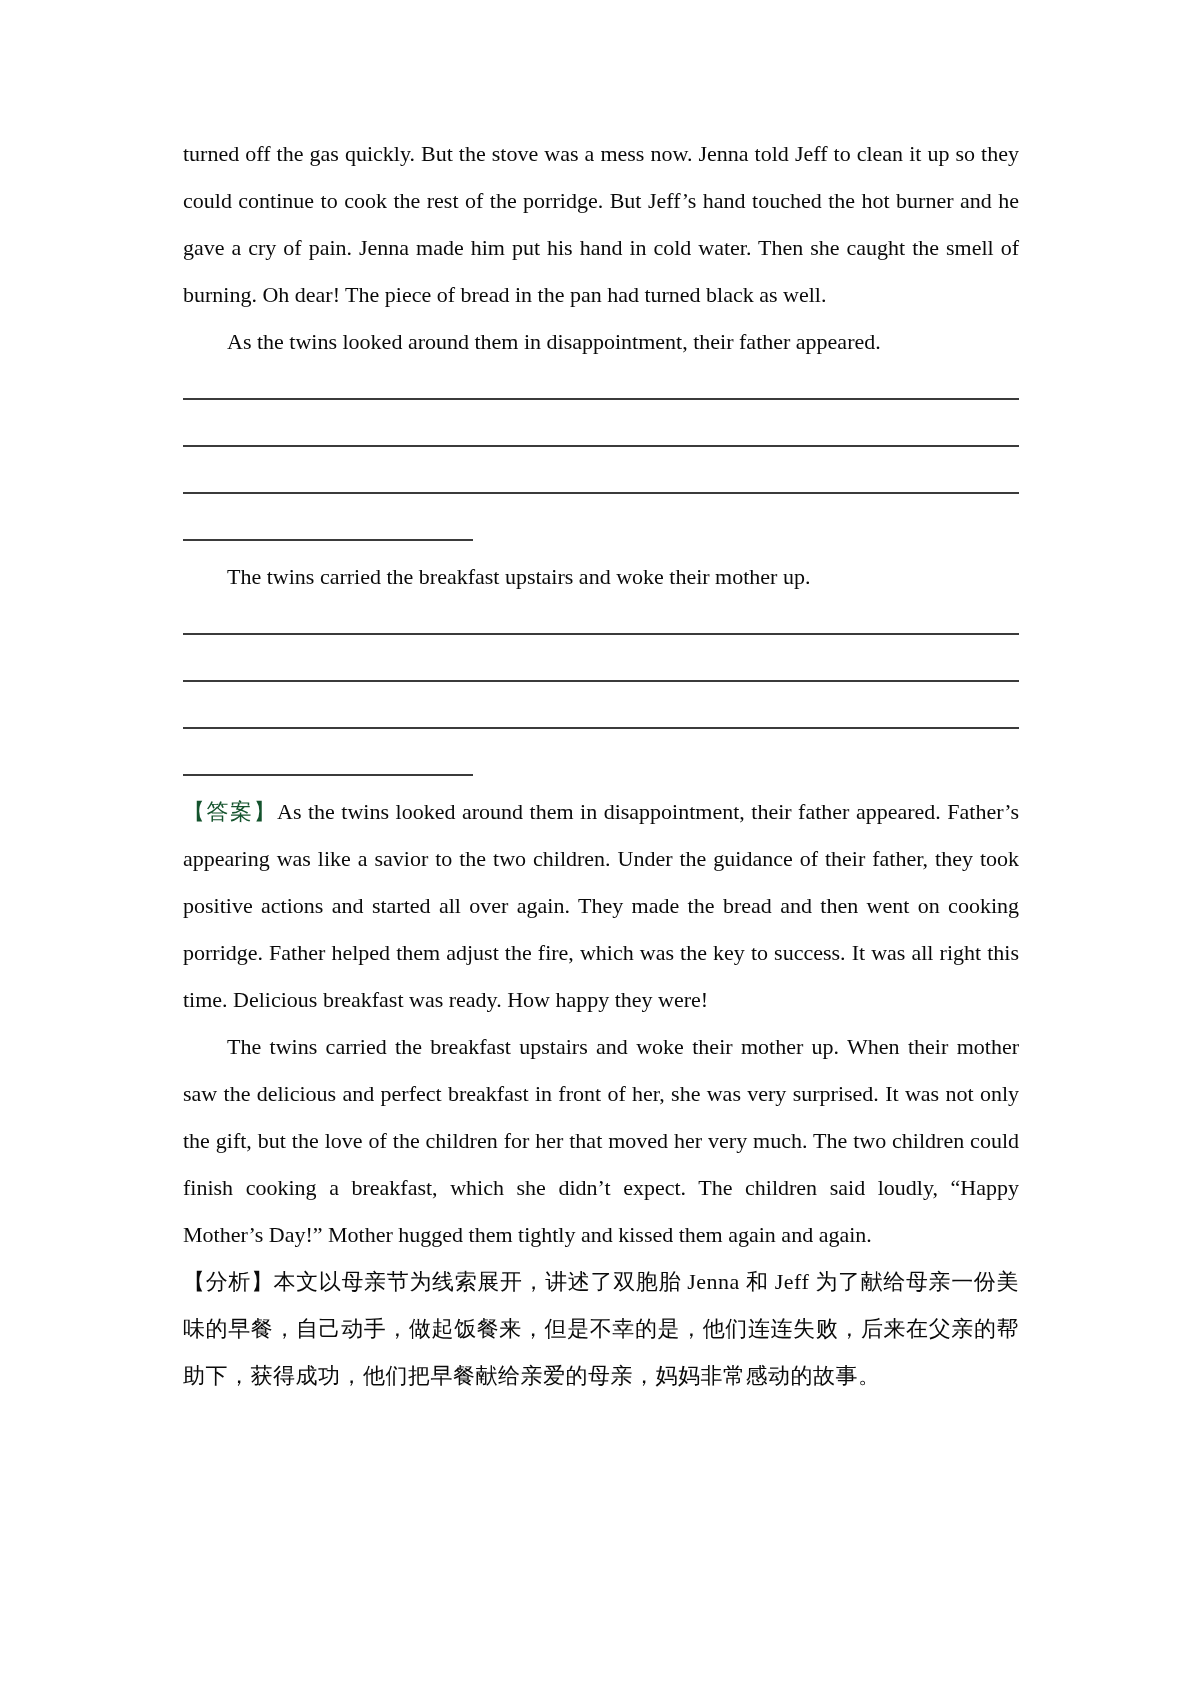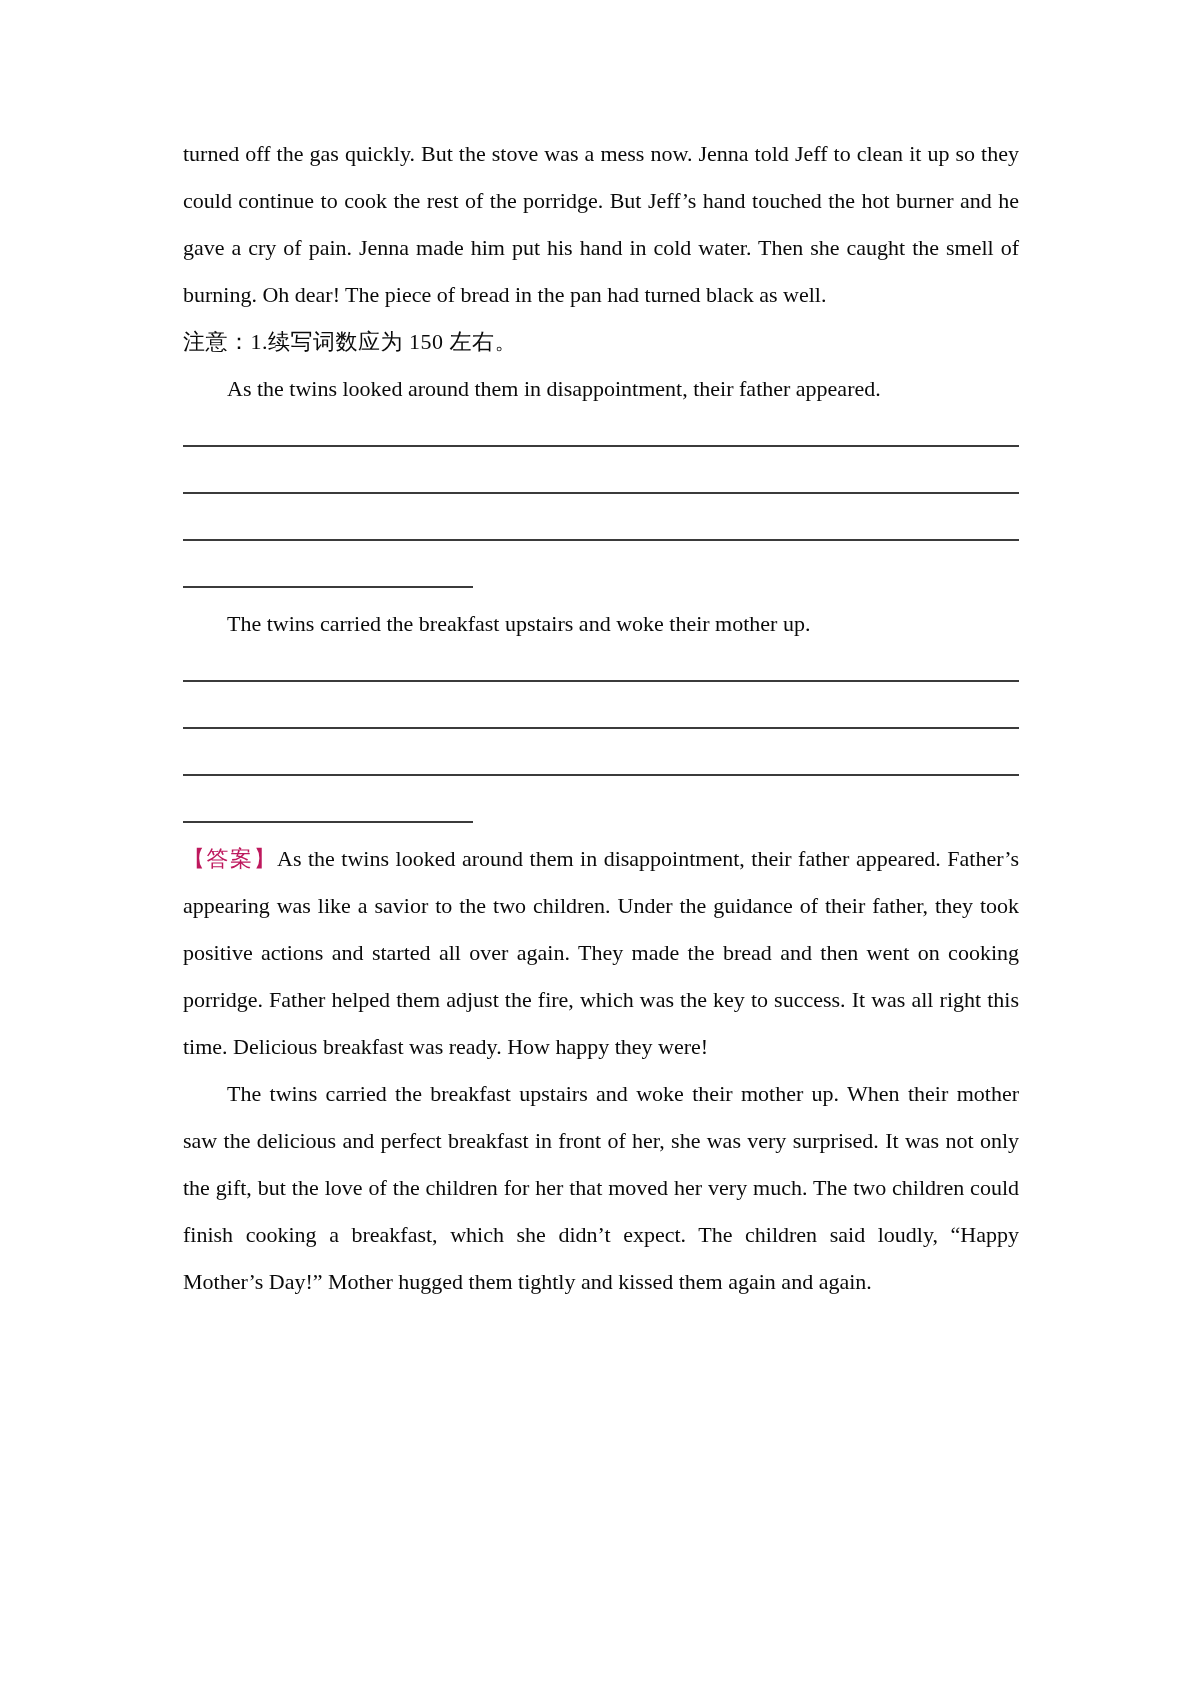--- a/index.html
+++ b/index.html
@@ -37,31 +37,30 @@
     border-top: 2px solid #3b3b3b;
   }
   .line-row .rule.short {
     right: auto;
     width: 290px;
   }
   .prompt-line {
     padding-left: 44px;
   }
   .indent-first { text-indent: 44px; }
-  .blue { color: #be185d; }
+  .blue { color: #14532d; }
   .cn { letter-spacing: 0.5px; }
 </style>
 </head>
 <body>
 
 <div class="page">
 
   <p class="para">turned off the gas quickly. But the stove was a mess now. Jenna told Jeff to clean it up so they could continue to cook the rest of the porridge. But Jeff’s hand touched the hot burner and he gave a cry of pain. Jenna made him put his hand in cold water. Then she caught the smell of burning. Oh dear! The piece of bread in the pan had turned black as well.</p>
 
-  <div class="cn">注意：1.续写词数应为 150 左右。</div>
 
   <div class="prompt-line">As the twins looked around them in disappointment, their father appeared.</div>
 
   <div>
     <div class="line-row">
         <div class="rule"></div>
       </div>
     <div class="line-row">
         <div class="rule"></div>
       </div>
@@ -88,14 +87,15 @@
     <div class="line-row">
         <div class="rule short"></div>
       </div>
   </div>
 
   <p class="para"><span class="blue cn">【答案】</span><span>As the twins looked around them in disappointment, their father appeared. Father’s appearing was like a savior to the two children. Under the guidance of their father, they took positive actions and started all over again. They made the bread and then went on cooking porridge. Father helped them adjust the fire, which was the key to success. It was all right this time. Delicious breakfast was ready. How happy they were!</span></p>
 
   <p class="para indent-first">The twins carried the breakfast upstairs and woke their mother up. When their mother saw the delicious and perfect breakfast in front of her, she was very surprised. It was not only the gift, but the love of the children for her that moved her very much. The two children could finish cooking a breakfast, which she didn’t expect. The children said loudly, “Happy Mother’s Day!” Mother hugged them tightly and kissed them again and again.</p>
 
 
+  <p class="para cn"><span>【分析】</span><span>本文以母亲节为线索展开，讲述了双胞胎 Jenna 和 Jeff 为了献给母亲一份美味的早餐，自己动手，做起饭餐来，但是不幸的是，他们连连失败，后来在父亲的帮助下，获得成功，他们把早餐献给亲爱的母亲，妈妈非常感动的故事。</span></p>
 
 </div>
 
 </body></html>

